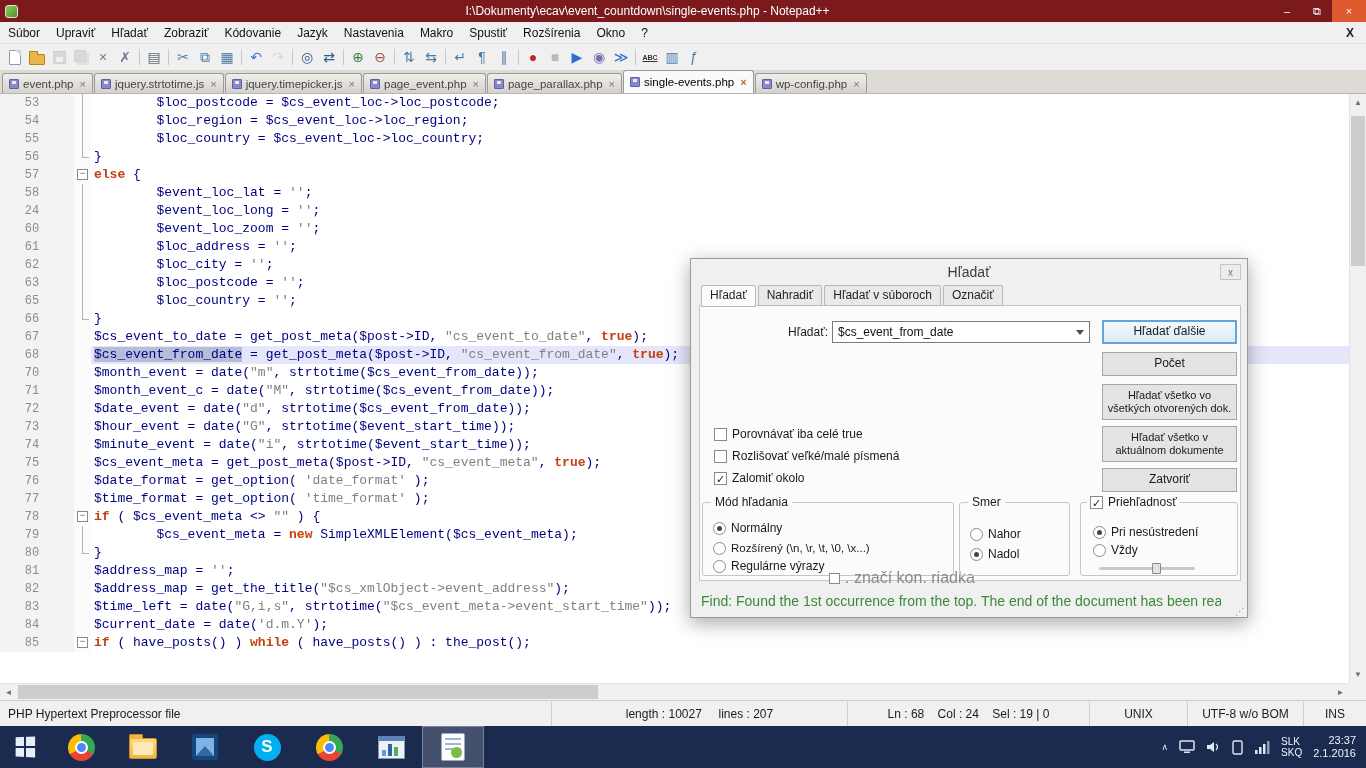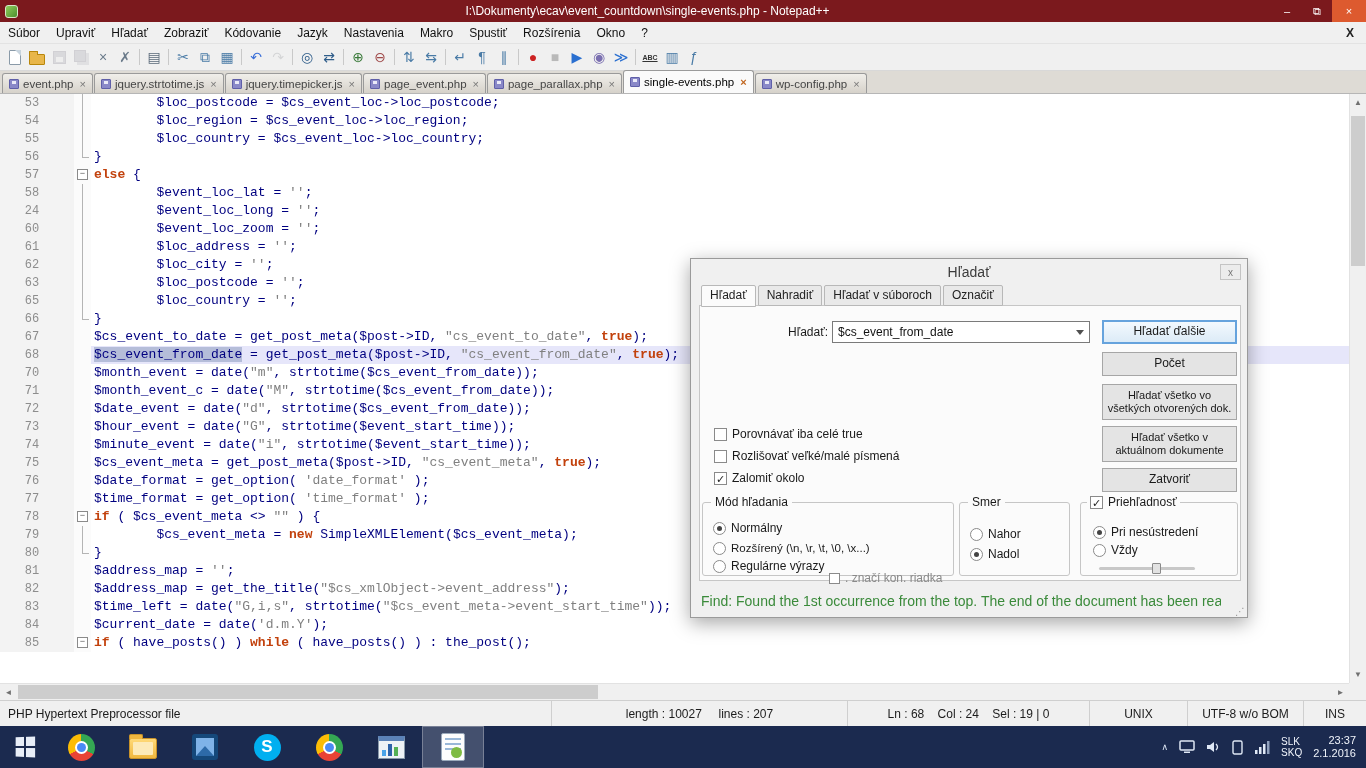--- a/index.html
+++ b/index.html
@@ -93,21 +93,21 @@
   .cb,.rd{position:absolute;display:flex;align-items:center;gap:5px;height:14px;color:#1a1a1a;white-space:nowrap}
   .cbx{width:13px;height:13px;background:#fff;border:1px solid #8a8a8a;font-size:11px;line-height:12px;text-align:center;color:#222;flex:0 0 13px}
   .cbx.on::after{content:"✓"}
   .rdot{width:13px;height:13px;background:#fff;border:1px solid #8a8a8a;border-radius:50%;position:relative;flex:0 0 13px}
   .rdot.on::after{content:"";position:absolute;inset:3px;background:#444;border-radius:50%}
   .cb1{left:14px;top:121px}.cb2{left:14px;top:143px}.cb3{left:14px;top:165px}
   .grp{position:absolute;border:1px solid #c6c6c6;border-radius:3px}
   .grp-label{position:absolute;top:-8px;left:8px;background:#fbfbfb;padding:0 4px;font-size:12px;color:#1a1a1a;white-space:nowrap}
   .g1{left:2px;top:196px;width:252px;height:74px}
   .g1 .r1{left:10px;top:18px}.g1 .r2{left:10px;top:38px;font-size:11.5px}.g1 .r3{left:10px;top:56px}
-  .g1 .cbdot{left:126px;top:68px;color:#8a8a8a;font-size:12px}
+  .g1 .cbdot{left:126px;top:68px;color:#8a8a8a;font-size:16px}
   .g1 .cbdot .cbx{width:11px;height:11px;flex-basis:11px}
   .g2{left:259px;top:196px;width:111px;height:74px}
   .g2 .r1{left:10px;top:24px}.g2 .r2{left:10px;top:44px}
   .g3{left:380px;top:196px;width:158px;height:74px}
   .g3 .cbt{left:6px;top:-8px;background:#fbfbfb;padding:0 3px}
   .g3 .r1{left:12px;top:22px}.g3 .r2{left:12px;top:40px}
   .slider{position:absolute;left:18px;top:64px;width:96px;height:3px;background:#c8c8c8;border-radius:2px}
   .sthumb{position:absolute;left:55%;top:-4px;width:9px;height:11px;background:#e2e2e2;border:1px solid #8a8a8a;border-radius:1px}
   .fd-status{position:absolute;left:10px;top:334px;right:26px;font-size:14px;color:#3a8a3a;white-space:nowrap;overflow:hidden}
   .fd-grip{position:absolute;right:2px;bottom:0;font-size:10px;color:#9a9a9a}

